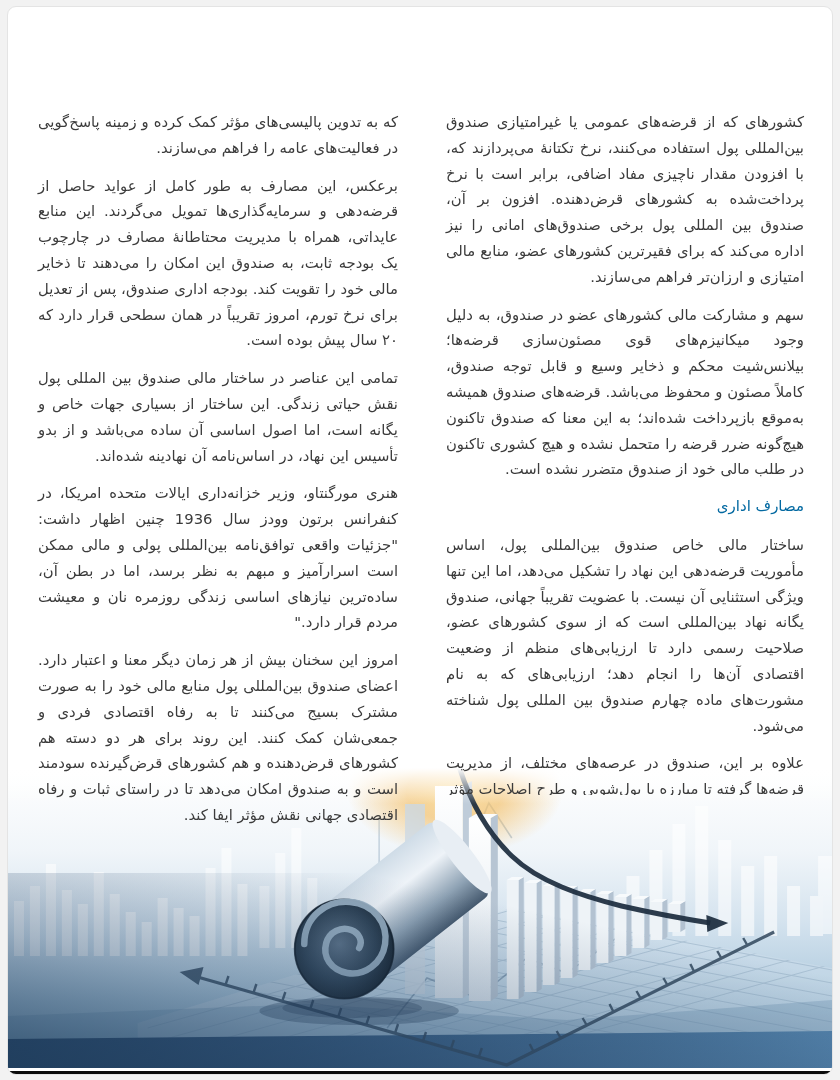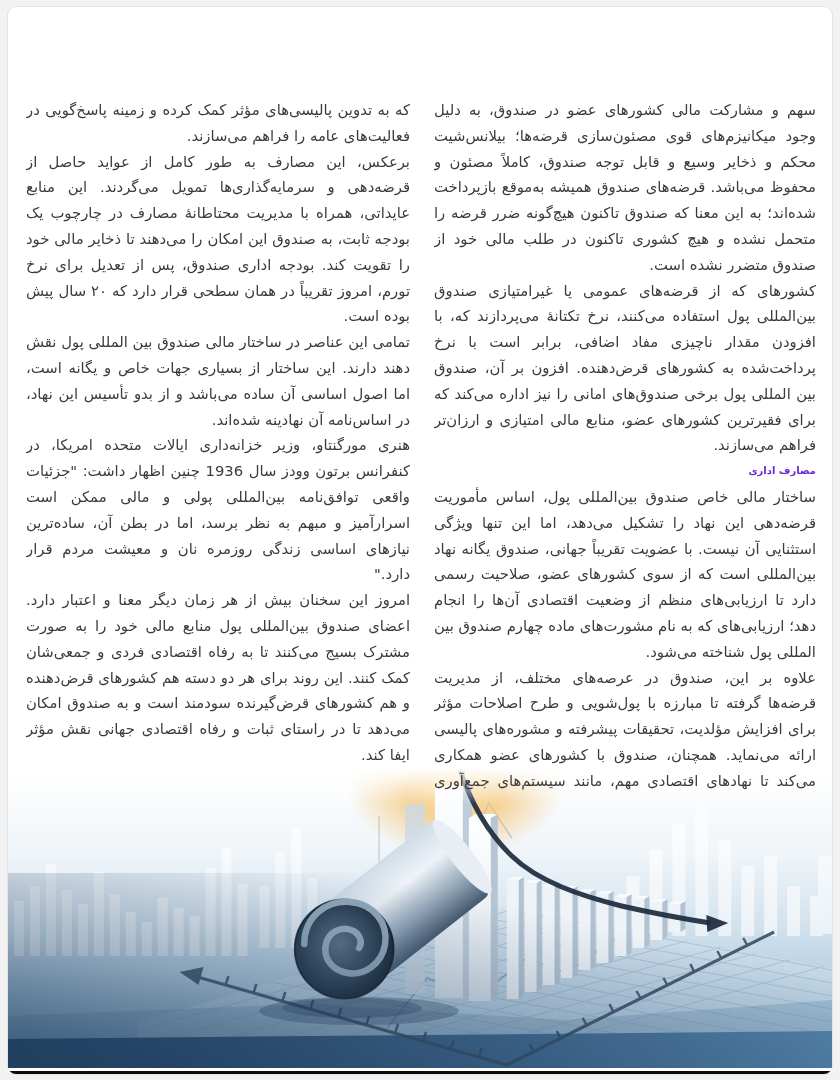--- a/index.html
+++ b/index.html
@@ -16,50 +16,50 @@
     border-radius:9px;
     overflow:hidden;
   }
   .col{
     position:absolute;top:90px;z-index:2;
     direction:rtl;
     color:#3b3b3b;
     font-size:14.8px;line-height:25.8px;
     overflow:hidden;
   }
-  .col p{margin:0;text-align:justify;}
+  .col p{margin:12px;text-align:justify;}
   .col-right{right:16px;width:382px;height:698px;}
   .col-left{left:18px;width:384px;height:750px;}
   .section-heading{
-    font-weight:bold;color:#6d28d9;margin:0;text-align:right;
-    font-size:10px;line-height:25.8px;
+    font-weight:normal;color:#0369a1;margin:0;text-align:right;
+    font-size:15px;line-height:25.8px;
   }
   .photo{
     position:absolute;left:0;right:0;bottom:0;height:303px;z-index:1;
     border-bottom:3px solid #0b0b0b;
   }
   .photo svg{display:block;width:100%;height:300px;}
 </style>
 </head>
 <body>
 
 <div class="page">
 
   <div class="col col-right">
+    <p>کشورهای که از قرضه‌های عمومی یا غیرامتیازی صندوق بین‌المللی پول استفاده می‌کنند، نرخ تکتانهٔ می‌پردازند که، با افزودن مقدار ناچیزی مفاد اضافی، برابر است با نرخ پرداخت‌شده به کشورهای قرض‌دهنده. افزون بر آن، صندوق بین المللی پول برخی صندوق‌های امانی را نیز اداره می‌کند که برای فقیرترین کشورهای عضو، منابع مالی امتیازی و ارزان‌تر فراهم می‌سازند.</p>
     <p>سهم و مشارکت مالی کشورهای عضو در صندوق، به دلیل وجود میکانیزم‌های قوی مصئون‌سازی قرضه‌ها؛ بیلانس‌شیت محکم و ذخایر وسیع و قابل توجه صندوق، کاملاً مصئون و محفوظ می‌باشد. قرضه‌های صندوق همیشه به‌موقع بازپرداخت شده‌اند؛ به این معنا که صندوق تاکنون هیچ‌گونه ضرر قرضه را متحمل نشده و هیچ کشوری تاکنون در طلب مالی خود از صندوق متضرر نشده است.</p>
-    <p>کشورهای که از قرضه‌های عمومی یا غیرامتیازی صندوق بین‌المللی پول استفاده می‌کنند، نرخ تکتانهٔ می‌پردازند که، با افزودن مقدار ناچیزی مفاد اضافی، برابر است با نرخ پرداخت‌شده به کشورهای قرض‌دهنده. افزون بر آن، صندوق بین المللی پول برخی صندوق‌های امانی را نیز اداره می‌کند که برای فقیرترین کشورهای عضو، منابع مالی امتیازی و ارزان‌تر فراهم می‌سازند.</p>
     <p class="section-heading">مصارف اداری</p>
     <p>ساختار مالی خاص صندوق بین‌المللی پول، اساس مأموریت قرضه‌دهی این نهاد را تشکیل می‌دهد، اما این تنها ویژگی استثنایی آن نیست. با عضویت تقریباً جهانی، صندوق یگانه نهاد بین‌المللی است که از سوی کشورهای عضو، صلاحیت رسمی دارد تا ارزیابی‌های منظم از وضعیت اقتصادی آن‌ها را انجام دهد؛ ارزیابی‌های که به نام مشورت‌های ماده چهارم صندوق بین المللی پول شناخته می‌شود.</p>
     <p>علاوه بر این، صندوق در عرصه‌های مختلف، از مدیریت قرضه‌ها گرفته تا مبارزه با پول‌شویی و طرح اصلاحات مؤثر برای افزایش مؤلدیت، تحقیقات پیشرفته و مشوره‌های پالیسی ارائه می‌نماید. همچنان، صندوق با کشورهای عضو همکاری می‌کند تا نهادهای اقتصادی مهم، مانند سیستم‌های جمع‌آوری مالیات و چارچوب‌های سیاست پولی را ایجاد یا تقویت نمایند.این نهادهای‌اند</p>
   </div>
 
   <div class="col col-left">
     <p>که به تدوین پالیسی‌های مؤثر کمک کرده و زمینه پاسخ‌گویی در فعالیت‌های عامه را فراهم می‌سازند.</p>
     <p>برعکس، این مصارف به طور کامل از عواید حاصل از قرضه‌دهی و سرمایه‌گذاری‌ها تمویل می‌گردند. این منابع عایداتی، همراه با مدیریت محتاطانهٔ مصارف در چارچوب یک بودجه ثابت، به صندوق این امکان را می‌دهند تا ذخایر مالی خود را تقویت کند. بودجه اداری صندوق، پس از تعدیل برای نرخ تورم، امروز تقریباً در همان سطحی قرار دارد که ۲۰ سال پیش بوده است.</p>
-    <p>تمامی این عناصر در ساختار مالی صندوق بین المللی پول نقش دهند دارند. این ساختار از بسیاری جهات خاص و یگانه است، اما اصول اساسی آن ساده می‌باشد و از بدو تأسیس این نهاد، در اساس‌نامه آن نهادینه شده‌اند.</p>
+    <p>تمامی این عناصر در ساختار مالی صندوق بین المللی پول نقش حیاتی زندگی. این ساختار از بسیاری جهات خاص و یگانه است، اما اصول اساسی آن ساده می‌باشد و از بدو تأسیس این نهاد، در اساس‌نامه آن نهادینه شده‌اند.</p>
     <p>هنری مورگنتاو، وزیر خزانه‌داری ایالات متحده امریکا، در کنفرانس برتون وودز سال 1936 چنین اظهار داشت: "جزئیات واقعی توافق‌نامه بین‌المللی پولی و مالی ممکن است اسرارآمیز و مبهم به نظر برسد، اما در بطن آن، ساده‌ترین نیازهای اساسی زندگی روزمره نان و معیشت مردم قرار دارد."</p>
     <p>امروز این سخنان بیش از هر زمان دیگر معنا و اعتبار دارد. اعضای صندوق بین‌المللی پول منابع مالی خود را به صورت مشترک بسیج می‌کنند تا به رفاه اقتصادی فردی و جمعی‌شان کمک کنند. این روند برای هر دو دسته هم کشورهای قرض‌دهنده و هم کشورهای قرض‌گیرنده سودمند است و به صندوق امکان می‌دهد تا در راستای ثبات و رفاه اقتصادی جهانی نقش مؤثر ایفا کند.</p>
   </div>
 
   <div class="photo">
     <svg viewBox="0 0 826 300" preserveAspectRatio="none">
       <defs>
         <linearGradient id="gBg" x1="0" y1="0" x2="0" y2="1">
           <stop offset="0" stop-color="#ffffff"></stop>
           <stop offset="0.28" stop-color="#f0f5f9"></stop>

